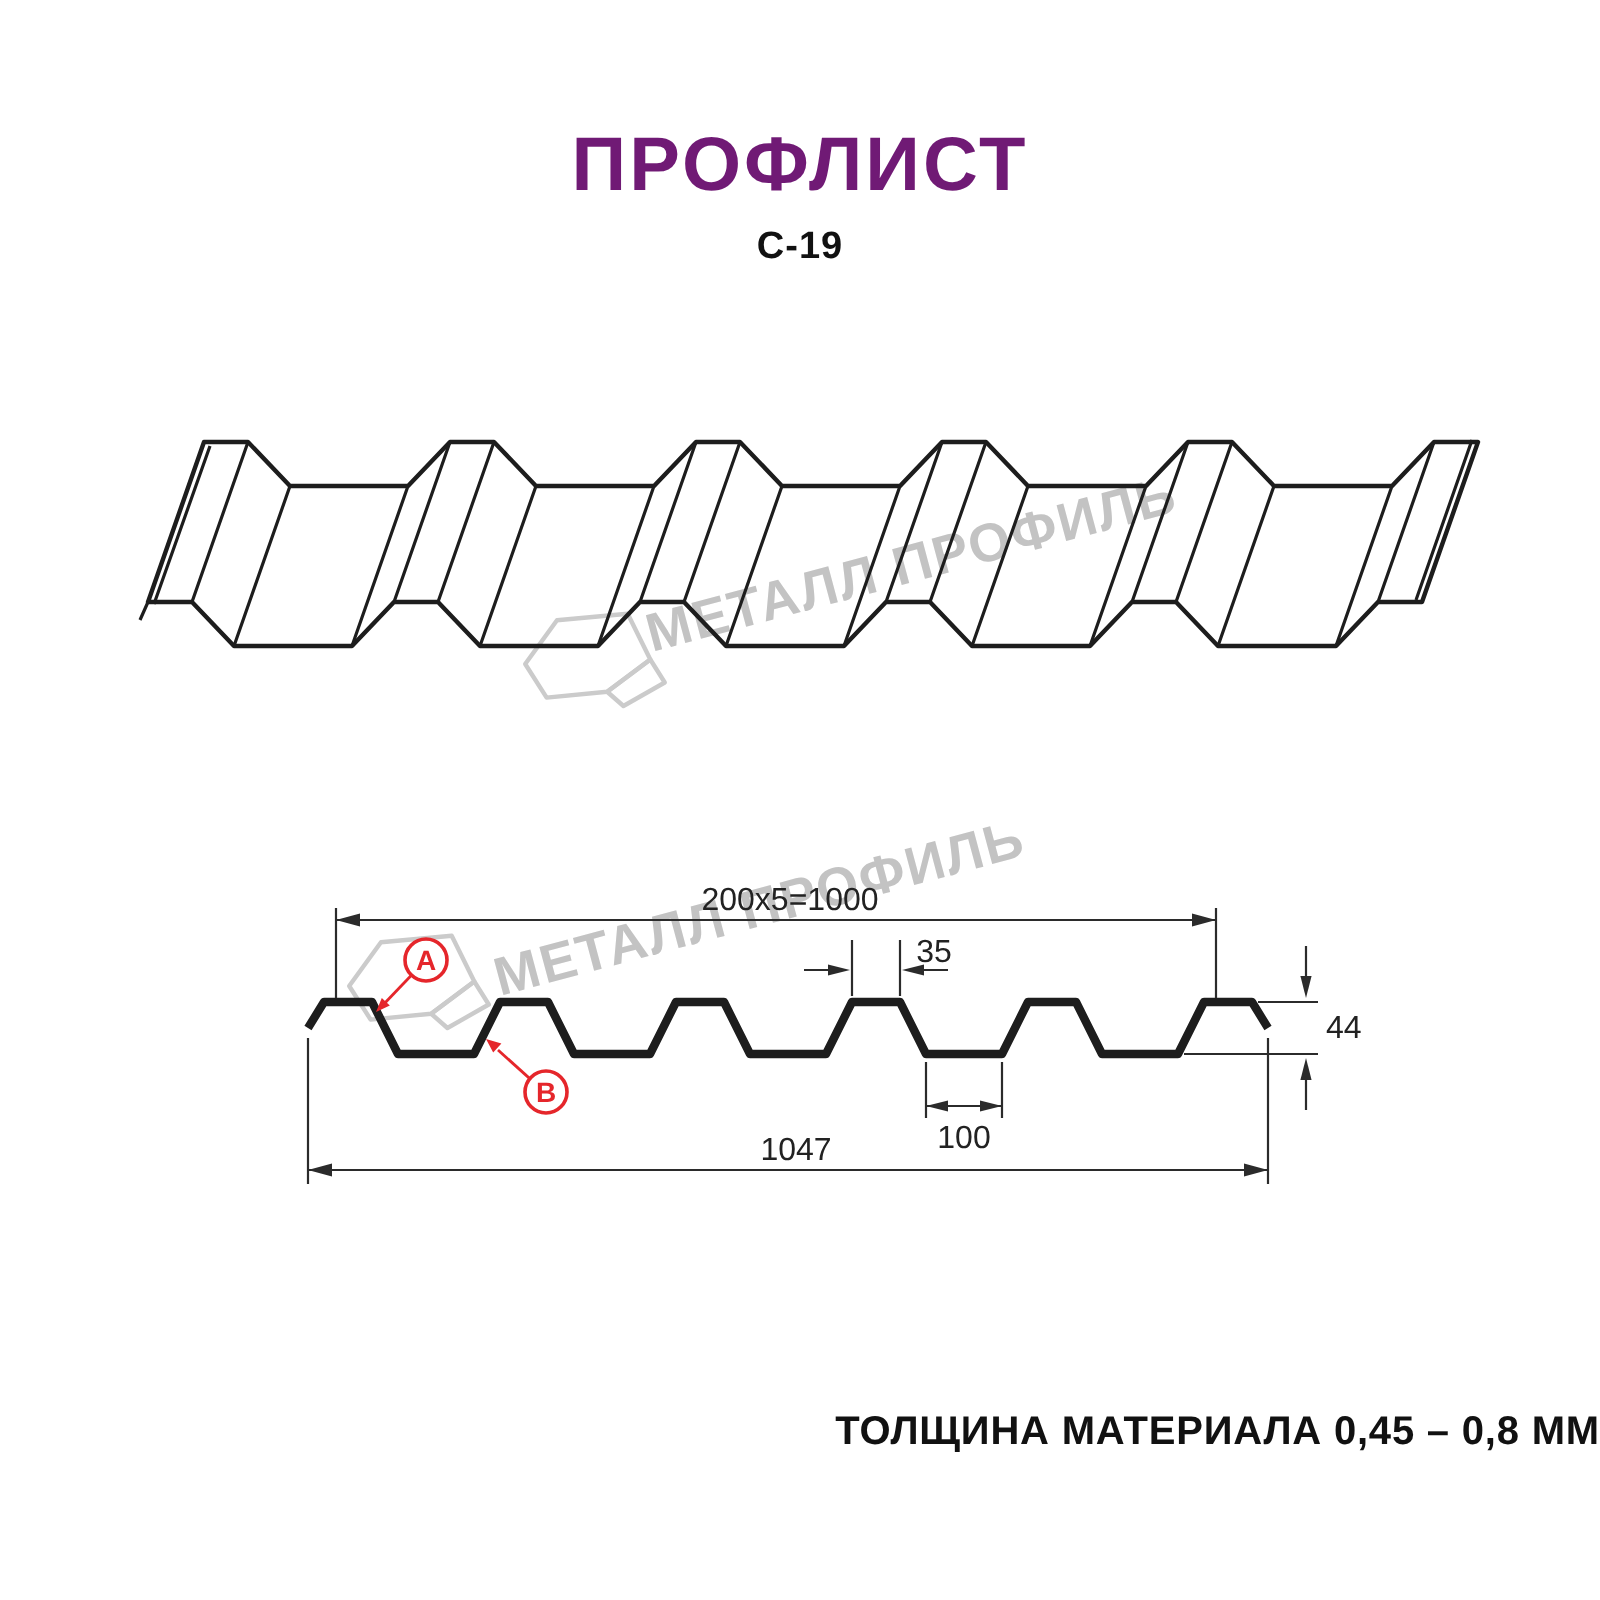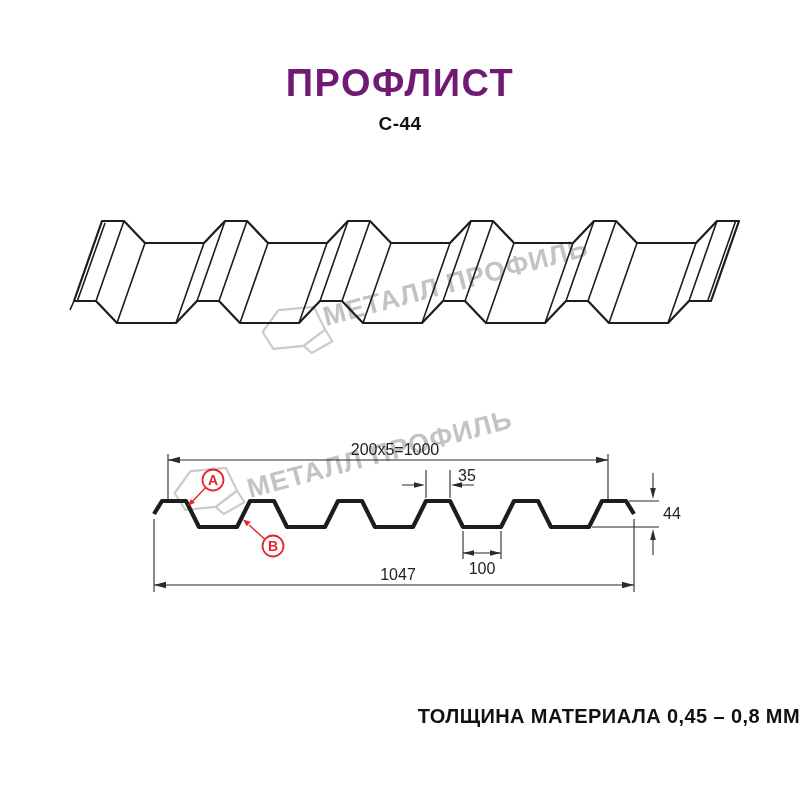--- a/index.html
+++ b/index.html
@@ -21,21 +21,21 @@
   .red{stroke:#e5262b;fill:none;}
   .red-text{font-size:14px;fill:#e5262b;font-weight:bold;}
   .red-arrow{fill:#e5262b;stroke:none;}
 </style>
 </head>
 <body>
 
 <div class="stage">
 
   <div class="title">ПРОФЛИСТ</div>
-  <div class="subtitle">С-44</div>
+  <div class="subtitle">С-19</div>
 
   <svg width="800" height="800" viewBox="0 0 800 800">
 
     <g>
       <g transform="translate(297,329) rotate(-15)">
         <path class="wm-shape" d="M -34,-6 L -13,-23 L 22,-17 L 27,8 L 2,18 L -28,13 Z"></path>
         <path class="wm-shape" d="M 2,18 L 27,8 L 31,21 L 8,27 Z"></path>
       </g>
       <text class="wm-text" transform="translate(326,326) rotate(-15)">МЕТАЛЛ ПРОФИЛЬ</text>
     </g>

